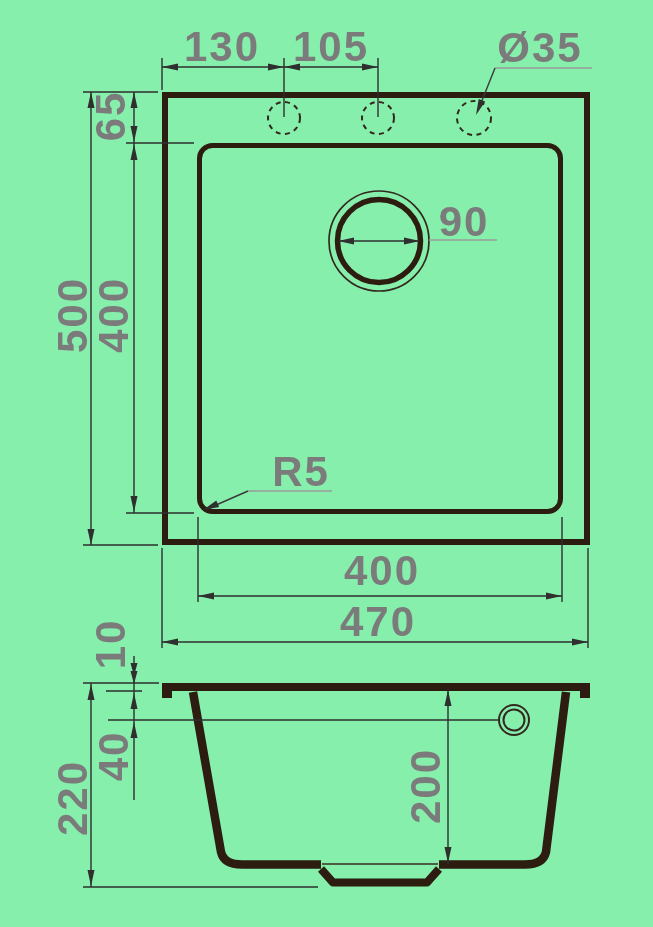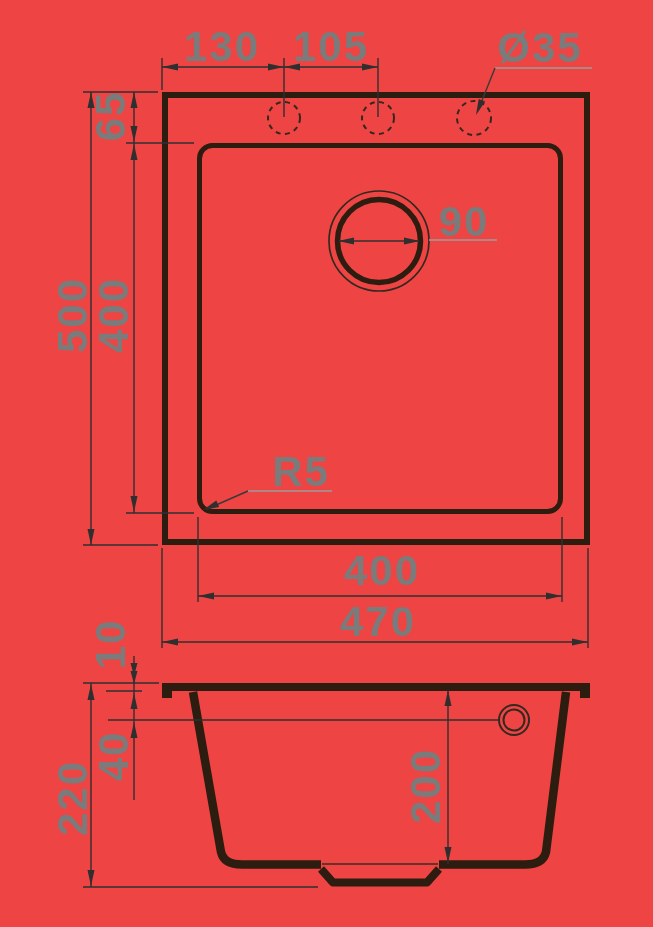--- a/index.html
+++ b/index.html
@@ -1,16 +1,16 @@
 <!DOCTYPE html>
 <html><head>
 <meta charset="utf-8">
 <style>
   html,body{margin:0;padding:0;background:#ffffff;}
-  .stage{width:653px;height:927px;position:relative;background:#ef4444;overflow:hidden;}
+  .stage{width:653px;height:927px;position:relative;background:#86efac;overflow:hidden;}
   svg{display:block;}
   .lbl{font-family:"Liberation Sans",sans-serif;font-weight:700;font-size:42px;fill:#7b7b7b;letter-spacing:2px;}
   .lbl-v{font-family:"Liberation Sans",sans-serif;font-weight:700;font-size:42px;fill:#7b7b7b;letter-spacing:2px;}
   .outline{stroke:#2d1d10;fill:none;}
   .dim{stroke:#2f2f2f;stroke-width:1.4;fill:none;}
   .arrow{fill:#2f2f2f;stroke:none;}
   .leader{stroke:#9b9b9b;stroke-width:1.6;fill:none;}
   .thin-dark{stroke:#3a3a3a;stroke-width:1.4;fill:none;}
 </style>
 </head>

